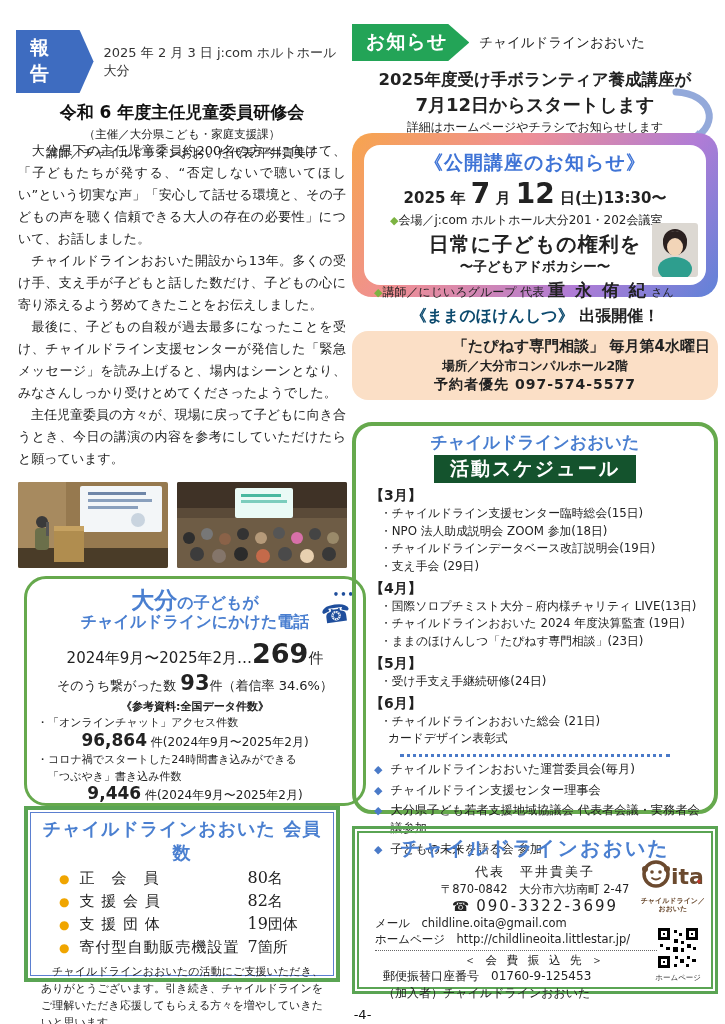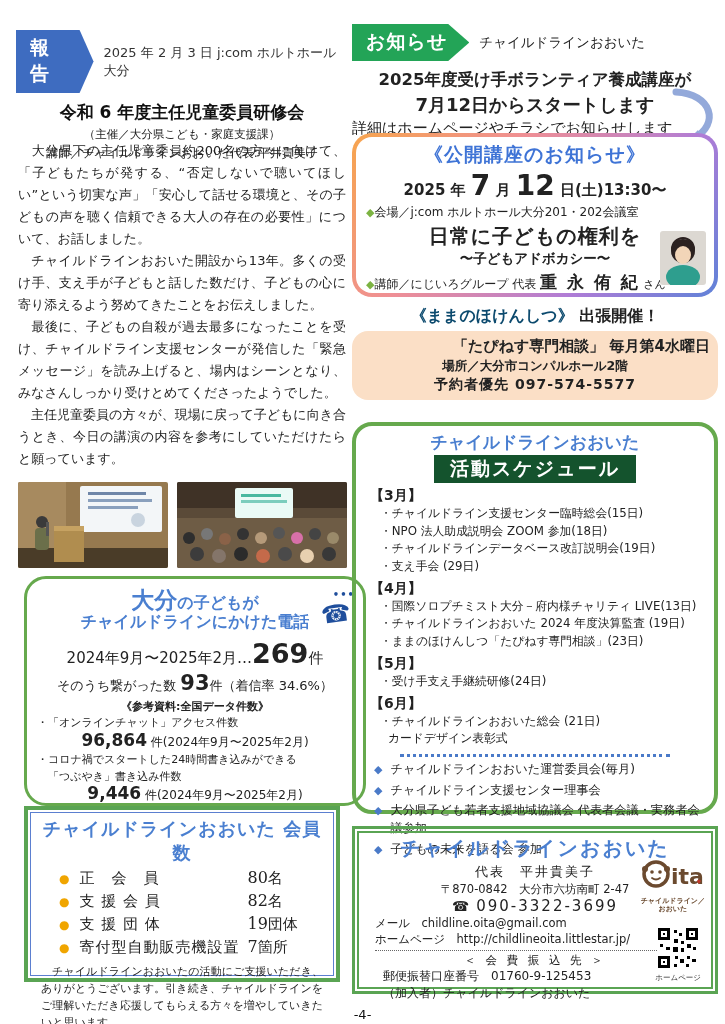--- a/index.html
+++ b/index.html
@@ -51,33 +51,33 @@
   .member-bullet{color:#f0a500;font-size:12px;margin-right:10px;}
   .member-label{width:168px;letter-spacing:1px;}
   .member-val{font-family:"DejaVu Serif",serif;font-size:16px;}
   .member-thanks{font-size:11px;line-height:1.55;margin-top:6px;text-align:justify;}
 
   
   .announce{position:absolute;left:352px;top:24px;width:366px;}
   .announce-org{font-size:13.5px;color:#222;}
   .announce-h1{font-size:16.5px;font-weight:bold;text-align:center;margin-top:8px;}
   .announce-h2{font-size:18px;font-weight:bold;text-align:center;margin-top:2px;}
-  .announce-sub{font-size:15px;text-align:left;margin-top:2px;}
+  .announce-sub{font-size:12px;text-align:center;margin-top:2px;}
   .curve-arrow{position:absolute;right:-4px;top:62px;}
 
   
   .lecture-wrap{position:absolute;left:352px;top:133px;width:366px;height:164px;border-radius:20px;
                 background:linear-gradient(130deg,#f7a54d 0%,#ef8f95 35%,#b07cd6 70%,#5f82d8 100%);
-                padding:4px;box-sizing:border-box;}
+                padding:12px;box-sizing:border-box;}
   .lecture-box{background:#fff;border-radius:16px;width:100%;height:100%;box-sizing:border-box;
                padding:5px 10px;position:relative;}
   .lec-title{color:#3f74d6;font-weight:bold;font-size:19px;text-align:center;letter-spacing:1px;}
   .lec-date{text-align:center;font-size:15px;font-weight:bold;margin-top:1px;}
   .lec-date .big{font-size:28px;}
-  .lec-venue{font-size:12px;margin-top:2px;}
+  .lec-venue{font-size:12px;margin-top:2px;margin-left:16px;}
   .dia-green{color:#7cb342;font-size:11px;}
   .dia-blue{color:#4a7ac8;font-size:11px;}
   .lec-theme{font-size:20px;font-weight:bold;text-align:center;margin-top:2px;letter-spacing:1px;}
   .lec-sub{font-size:13.5px;font-weight:bold;text-align:center;}
   .lec-lect{font-size:12px;margin-top:3px;}
   .lec-name{font-size:17px;font-weight:bold;letter-spacing:2px;}
   .lec-san{font-size:11px;}
   .lec-photo{position:absolute;right:8px;bottom:8px;border-radius:3px;overflow:hidden;}
 
   

